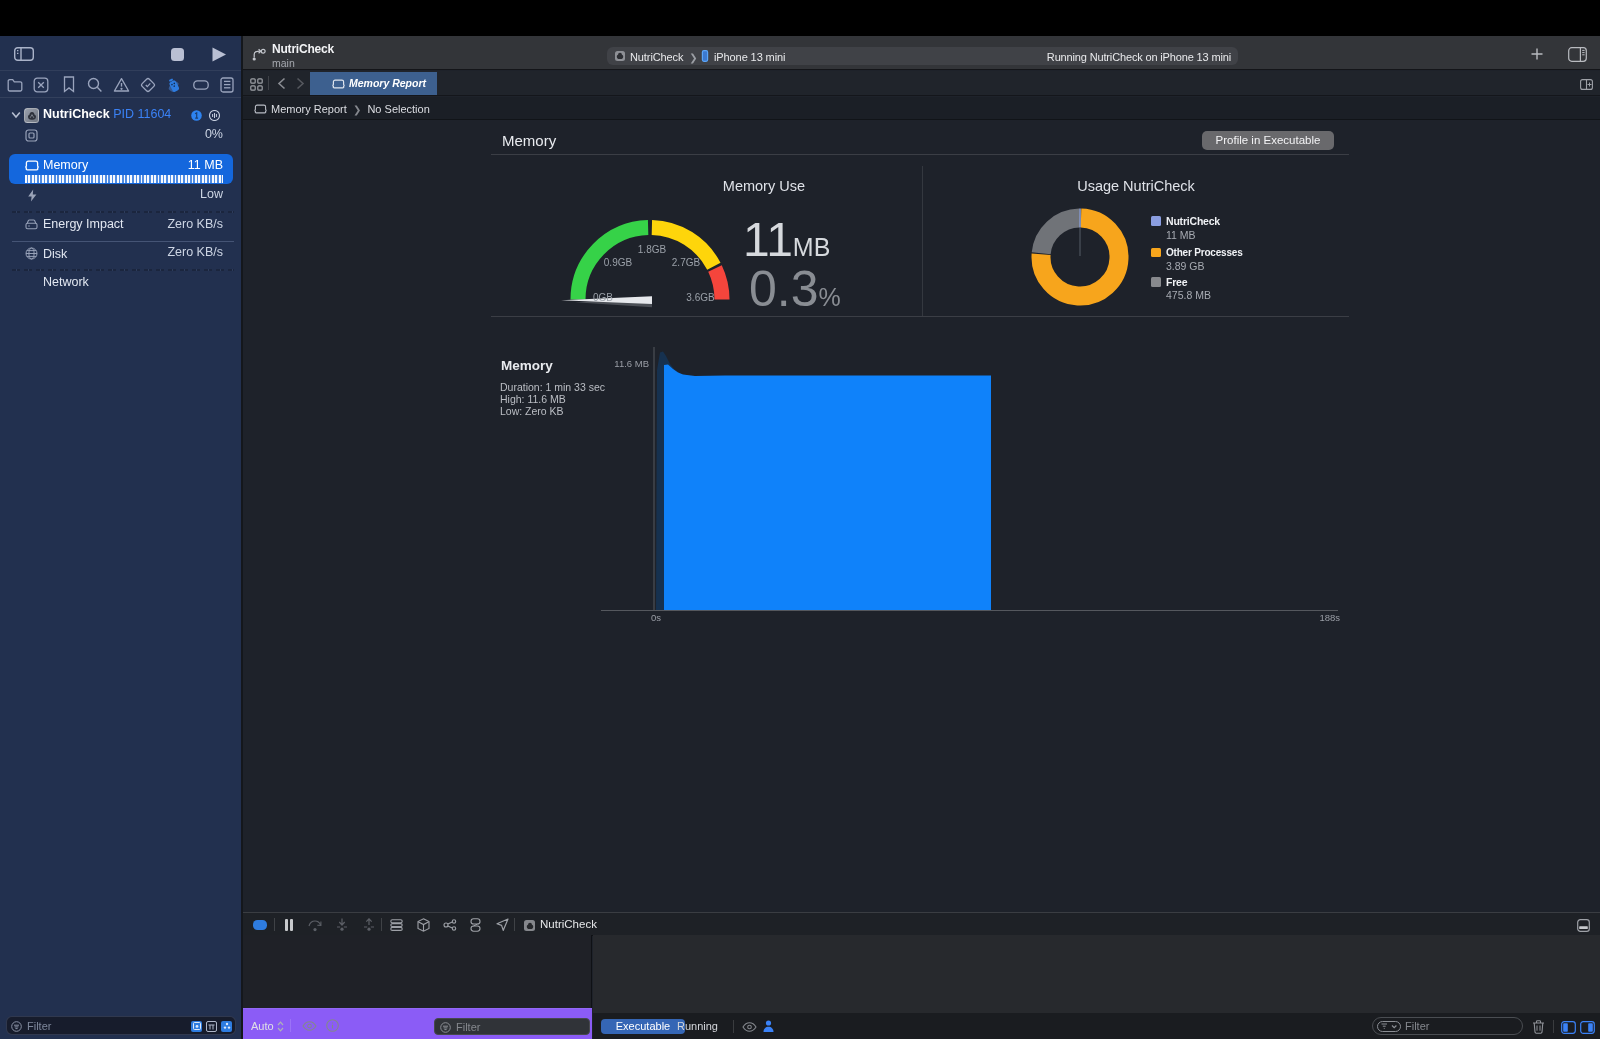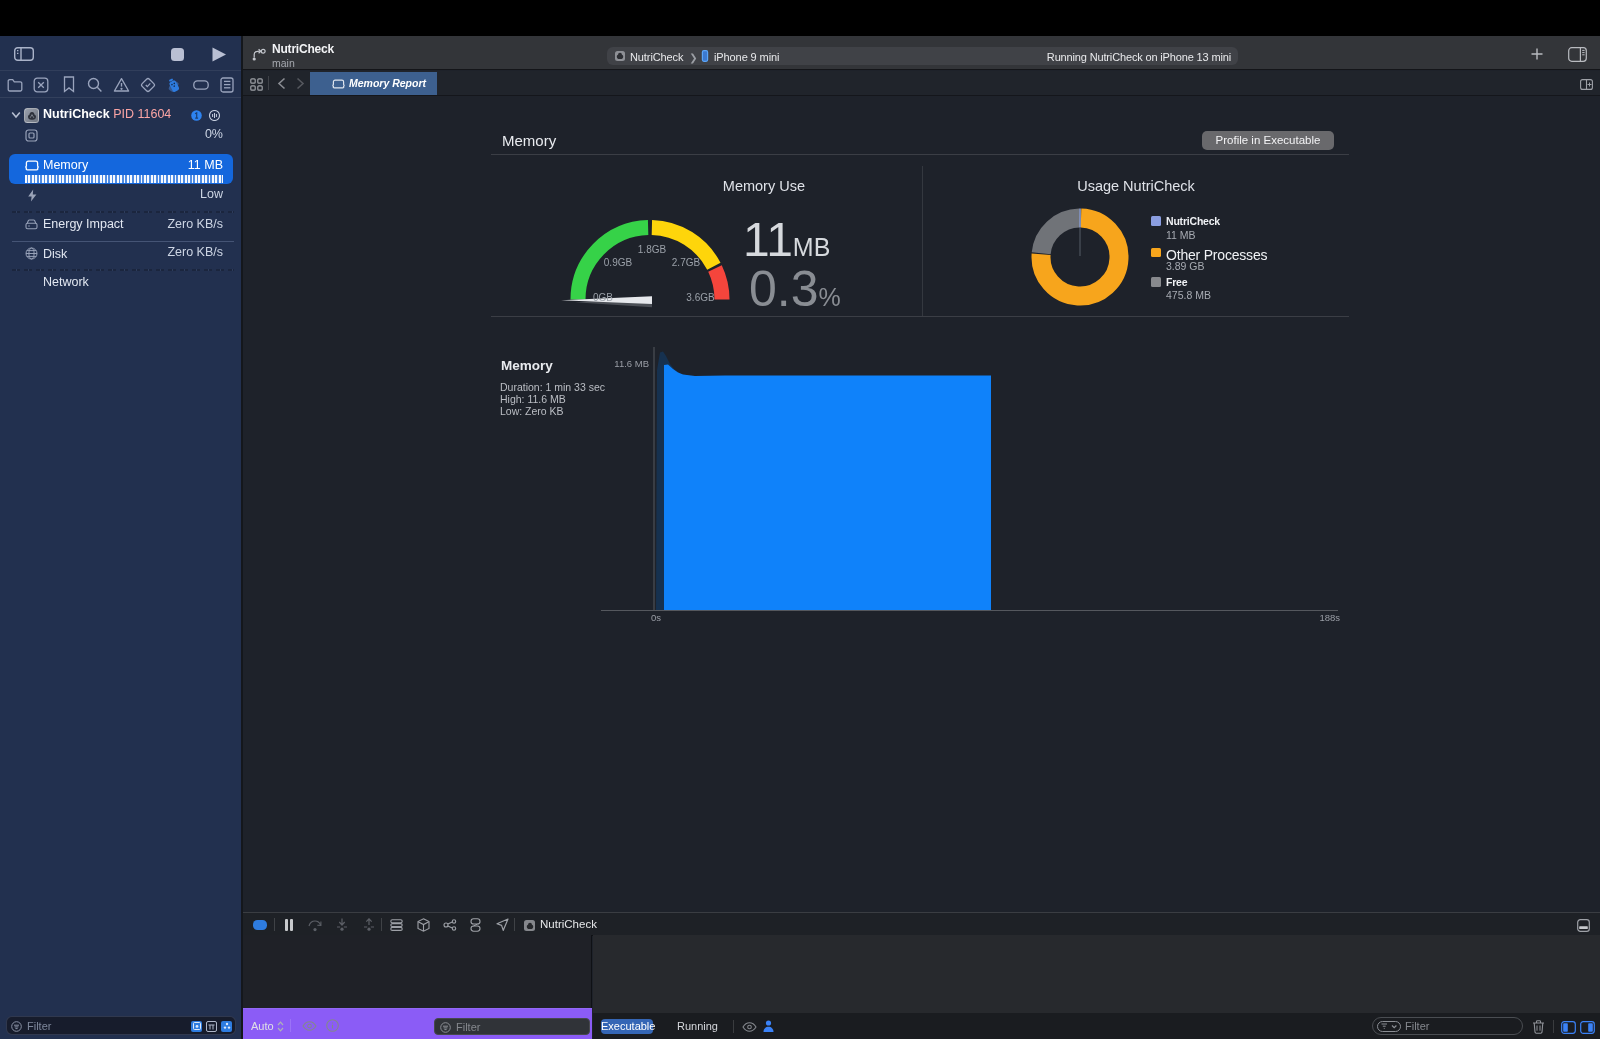--- a/index.html
+++ b/index.html
@@ -115,21 +115,21 @@
 
     <svg class="abs" style="left:11px;top:75px" width="10" height="8" viewBox="0 0 10 8" fill="none" stroke="#b6bed1" stroke-width="1.6">
       <path d="M1.2 1.6 L5 6 L8.8 1.6"></path>
     </svg>
     <div class="abs" style="left:24px;top:72px;width:15px;height:15px;border-radius:3.5px;background:linear-gradient(135deg,#9aa0ac,#6f7580);border:0.5px solid rgba(255,255,255,0.35)">
       <svg class="abs" style="left:2px;top:2px" width="10" height="10" viewBox="0 0 10 10">
         <path d="M5 1 C6.6 1 7.4 2.2 7.4 3.4 C8.6 3.8 9 4.8 9 5.8 C9 7.6 7.6 8.8 5.8 8.8 L4.2 8.8 C2.4 8.8 1 7.6 1 5.8 C1 4.8 1.4 3.8 2.6 3.4 C2.6 2.2 3.4 1 5 1 Z" fill="#2e323c"></path>
         <path d="M3.2 6.8 L5 3.6 L6.8 6.8" stroke="#9aa0ac" stroke-width="0.7" fill="none"></path>
       </svg>
     </div>
-    <div class="abs" style="left:43px;top:71px;width:150px;height:16px;color:#fff;font-size:12.5px;font-weight:bold">NutriCheck <span style="font-weight:normal;color:#fca5a5">PID 11604</span></div>
+    <div class="abs" style="left:43px;top:71px;width:150px;height:16px;color:#fff;font-size:12.5px;font-weight:bold">NutriCheck <span style="font-weight:normal;color:#3b82f6">PID 11604</span></div>
     <svg class="abs" style="left:191px;top:74px" width="11" height="11" viewBox="0 0 11 11">
       <circle cx="5.5" cy="5.5" r="5.3" fill="#2e83f0"></circle>
       <path d="M4.1 3.7 L5.7 2.8 L5.7 8.2 M4.2 8.2 L7.1 8.2" stroke="#1a3f74" stroke-width="1.2" fill="none"></path>
     </svg>
     <svg class="abs" style="left:209px;top:74px" width="11" height="11" viewBox="0 0 11 11" fill="none">
       <circle cx="5.5" cy="5.5" r="5" stroke="#c6cede" stroke-width="1.1"></circle>
       <line x1="3.6" y1="4" x2="3.6" y2="7" stroke="#c6cede" stroke-width="1"></line>
       <line x1="5.5" y1="3" x2="5.5" y2="8" stroke="#c6cede" stroke-width="1"></line>
       <line x1="7.4" y1="4" x2="7.4" y2="7" stroke="#c6cede" stroke-width="1"></line>
     </svg>
@@ -218,21 +218,21 @@
       <div id="schemepill">
         <div class="abs" style="left:8px;top:4px;width:10px;height:10px;border-radius:2.5px;background:#8e9096">
           <svg class="abs" style="left:1px;top:1px" width="8" height="8" viewBox="0 0 10 10">
               <path d="M5 1 C6.6 1 7.4 2.2 7.4 3.4 C8.6 3.8 9 4.8 9 5.8 C9 7.6 7.6 8.8 5.8 8.8 L4.2 8.8 C2.4 8.8 1 7.6 1 5.8 C1 4.8 1.4 3.8 2.6 3.4 C2.6 2.2 3.4 1 5 1 Z" fill="#2c2e33"></path>
             </svg>
         </div>
         <div class="abs" style="left:23px;top:3.5px;color:#e8e9eb;font-size:11px;letter-spacing:-0.1px">NutriCheck&nbsp; <span style="color:#9b9ea4;font-size:10px">❯</span></div>
         <svg class="abs" style="left:94px;top:3px" width="8" height="12" viewBox="0 0 8 12" fill="none">
           <rect x="1.4" y="0.7" width="5.2" height="10.6" rx="1.5" stroke="#5ba5f8" stroke-width="1.2" fill="#3c82e8" fill-opacity="0.85"></rect>
         </svg>
-        <div class="abs" style="left:107px;top:3.5px;color:#e8e9eb;font-size:11px;letter-spacing:-0.1px">iPhone 9 mini</div>
+        <div class="abs" style="left:107px;top:3.5px;color:#e8e9eb;font-size:11px;letter-spacing:-0.1px">iPhone 13 mini</div>
         <div class="abs" style="right:7px;top:3.5px;color:#e9eaec;font-size:11px;letter-spacing:-0.15px">Running NutriCheck on iPhone 13 mini</div>
       </div>
       <svg class="abs" style="left:1290px;top:12px" width="12" height="12" viewBox="0 0 12 12" stroke="#b9bbc0" stroke-width="1.4">
         <path d="M6 0.5 V11.5 M0.5 6 H11.5"></path>
       </svg>
       <svg class="abs" style="left:1327px;top:11px" width="19" height="15" viewBox="0 0 19 15" fill="none" stroke="#b9bbc0" stroke-width="1.2">
         <rect x="0.7" y="0.7" width="17.6" height="13.6" rx="3"></rect>
         <line x1="12.4" y1="1" x2="12.4" y2="14"></line>
         <line x1="14.2" y1="3.4" x2="16.6" y2="3.4" stroke-width="1"></line>
         <line x1="14.2" y1="5.6" x2="16.6" y2="5.6" stroke-width="1"></line>
@@ -257,20 +257,26 @@
         <svg class="abs" style="left:22px;top:7px" width="13" height="10" viewBox="0 0 14 11" fill="none" stroke="#dfe5ee" stroke-width="1.3">
           <path d="M2.4 9.8 C1.4 9.8 1 9 1.4 8.2 C0.8 7.6 0.8 6.6 1.4 6 L1.4 3 C1.4 2 2.2 1.2 3.2 1.2 L10.8 1.2 C11.8 1.2 12.6 2 12.6 3 L12.6 6 C13.2 6.6 13.2 7.6 12.6 8.2 C13 9 12.6 9.8 11.6 9.8 Z"></path>
         </svg>
         <div class="abs" style="left:39px;top:4.5px;font-size:10.5px;font-weight:bold;font-style:italic;color:#fff">Memory Report</div>
       </div>
       <svg class="abs" style="left:1339px;top:8px" width="13" height="11" viewBox="0 0 13 11" fill="none" stroke="#9ea1a7" stroke-width="1.1">
         <rect x="0.6" y="0.6" width="11.8" height="9.8" rx="2"></rect>
         <line x1="6.5" y1="1" x2="6.5" y2="10"></line>
         <path d="M9.5 3.5 v4 M7.5 5.5 h4" stroke-width="1"></path>
       </svg>
+    </div>
+    <div id="crumbbar">
+      <svg class="abs" style="left:13px;top:7px" width="13" height="10" viewBox="0 0 14 11" fill="none" stroke="#b8bcc4" stroke-width="1.2">
+        <path d="M2.4 9.8 C1.4 9.8 1 9 1.4 8.2 C0.8 7.6 0.8 6.6 1.4 6 L1.4 3 C1.4 2 2.2 1.2 3.2 1.2 L10.8 1.2 C11.8 1.2 12.6 2 12.6 3 L12.6 6 C13.2 6.6 13.2 7.6 12.6 8.2 C13 9 12.6 9.8 11.6 9.8 Z"></path>
+      </svg>
+      <div class="abs" style="left:30px;top:5.5px;font-size:11px;color:#dcdee3">Memory Report&nbsp;&nbsp;<span style="color:#85888e;font-size:10px">❯</span>&nbsp;&nbsp;No Selection</div>
     </div>
     <div id="content">
       <div class="abs" style="left:261px;top:12px;font-size:15px;color:#e9ebef">Memory</div>
       <div class="abs" style="left:961px;top:11px;width:132px;height:19px;border-radius:5px;background:#69696c;color:#f3f3f5;font-size:11.5px;text-align:center;line-height:19px">Profile in Executable</div>
       <div class="abs" style="left:250px;top:33.5px;width:858px;height:1px;background:rgba(255,255,255,0.13)"></div>
       <div class="abs" style="left:250px;top:195.5px;width:858px;height:1px;background:rgba(255,255,255,0.13)"></div>
       <div class="abs" style="left:681px;top:46px;width:1px;height:150px;background:rgba(255,255,255,0.10)"></div>
 
       <div class="abs" style="left:364px;top:58px;width:200px;text-align:right;font-size:14.5px;color:#dfe2e8">Memory Use</div>
       <svg class="abs" style="left:250px;top:40px" width="430" height="160" viewBox="0 0 430 160">
@@ -292,21 +298,21 @@
       <svg class="abs" style="left:789px;top:87px" width="100" height="100" viewBox="0 0 100 100">
         <path d="M 51.02 11.01 A 39 39 0 1 1 11.1 47.28" fill="none" stroke="#f7a51c" stroke-width="19"></path>
         <path d="M 11.18 46.26 A 39 39 0 0 1 49.32 11.01" fill="none" stroke="#707378" stroke-width="19"></path>
         <line x1="50" y1="1.5" x2="50" y2="20.5" stroke="#9fb3e8" stroke-width="1.4"></line>
         <line x1="50" y1="21" x2="50" y2="49" stroke="rgba(190,200,220,0.35)" stroke-width="1"></line>
       </svg>
       <div class="abs" style="left:910px;top:96px;width:9.5px;height:9.5px;border-radius:1.5px;background:#8b9ee0"></div>
       <div class="abs" style="left:925px;top:95px;font-size:10.5px;font-weight:bold;letter-spacing:-0.2px;color:#f0f2f5">NutriCheck</div>
       <div class="abs" style="left:925px;top:108.5px;font-size:10.5px;color:#a7abb2">11 MB</div>
       <div class="abs" style="left:910px;top:127.5px;width:9.5px;height:9.5px;border-radius:1.5px;background:#f7a51c"></div>
-      <div class="abs" style="left:925px;top:126.5px;font-size:14px;font-weight:normal;letter-spacing:-0.2px;color:#f0f2f5">Other Processes</div>
+      <div class="abs" style="left:925px;top:126.5px;font-size:10px;font-weight:bold;letter-spacing:-0.2px;color:#f0f2f5">Other Processes</div>
       <div class="abs" style="left:925px;top:140px;font-size:10.5px;color:#a7abb2">3.89 GB</div>
       <div class="abs" style="left:910px;top:157px;width:9.5px;height:9.5px;border-radius:1.5px;background:#87898d"></div>
       <div class="abs" style="left:925px;top:155.5px;font-size:10.5px;font-weight:bold;letter-spacing:-0.2px;color:#f0f2f5">Free</div>
       <div class="abs" style="left:925px;top:169px;font-size:10.5px;color:#a7abb2">475.8 MB</div>
 
       <div class="abs" style="left:260px;top:238px;font-size:13.5px;font-weight:bold;color:#e9ebef">Memory</div>
       <div class="abs" style="left:259px;top:261px;font-size:10.5px;color:#bbbec4;line-height:12px">Duration: 1 min 33 sec<br>High: 11.6 MB<br>Low: Zero KB</div>
       <svg class="abs" style="left:354px;top:220px" width="760" height="290" viewBox="0 0 760 290">
         <polygon fill="#16314f" points="61,270 62,30 65,12.5 68,11.5 71,16 75,24 80,30 86,34 95,36 95,270"></polygon>
         <polygon fill="#0f82fa" points="69,270 69,25 73,24.5 78,29 83,32.5 88,34.5 100,36 130,35.5 396,35.5 396,270"></polygon>
@@ -394,21 +400,21 @@
             <line x1="3" y1="4.2" x2="8" y2="4.2"></line>
             <line x1="3.6" y1="5.9" x2="7.4" y2="5.9"></line>
             <line x1="4.4" y1="7.6" x2="6.6" y2="7.6"></line>
           </svg>
           <div class="abs" style="left:21px;top:2px;color:#85888e;font-size:11px">Filter</div>
         </div>
       </div>
     </div>
     <div id="conpanel">
       <div id="conbar">
-        <div class="abs" style="left:8px;top:6px;width:52px;height:15px;border-radius:4px;background:#3566b5;color:#fff;font-size:11px;text-align:center;line-height:15px">Executable</div>
+        <div class="abs" style="left:8px;top:6px;width:84px;height:15px;border-radius:4px;background:#3566b5;color:#fff;font-size:11px;text-align:center;line-height:15px">Executable</div>
         <div class="abs" style="left:84px;top:7px;font-size:11px;color:#d5d7db">Running</div>
         <div class="abs" style="left:140px;top:7px;width:1px;height:13px;background:rgba(255,255,255,0.14)"></div>
         <svg class="abs" style="left:149px;top:9px" width="15" height="10" viewBox="0 0 15 10" fill="none" stroke="#84878d" stroke-width="1.1">
           <path d="M1 5 C3 1.8 5 0.8 7.5 0.8 C10 0.8 12 1.8 14 5 C12 8.2 10 9.2 7.5 9.2 C5 9.2 3 8.2 1 5 Z"></path>
           <circle cx="7.5" cy="5" r="1.8"></circle>
         </svg>
         <svg class="abs" style="left:169px;top:6px" width="13" height="15" viewBox="0 0 13 15">
           <circle cx="6.5" cy="4" r="2.6" fill="#3b82f7"></circle>
           <path d="M1.5 13 C1.5 9.8 3.7 7.8 6.5 7.8 C9.3 7.8 11.5 9.8 11.5 13 Z" fill="#3b82f7"></path>
         </svg>

